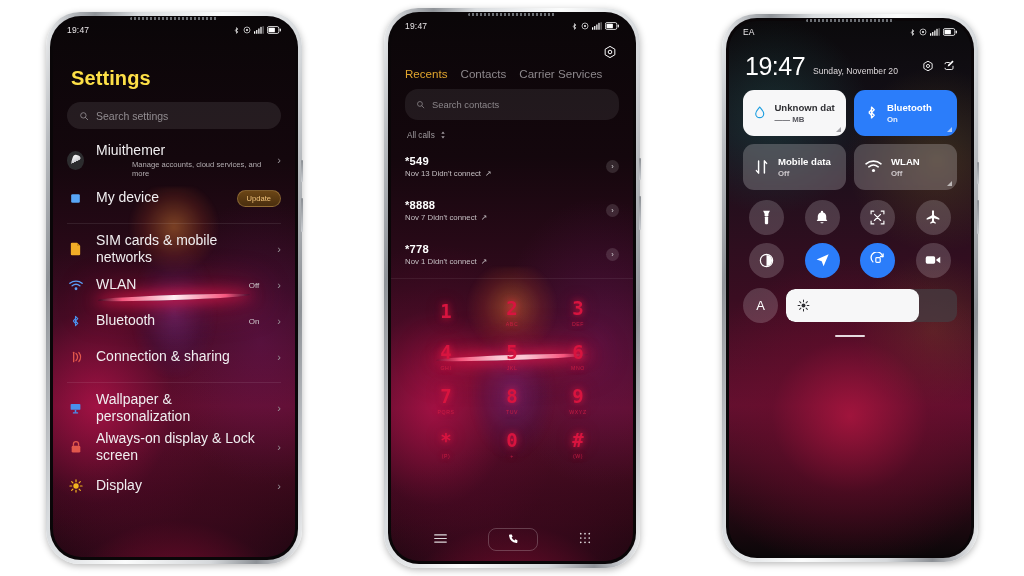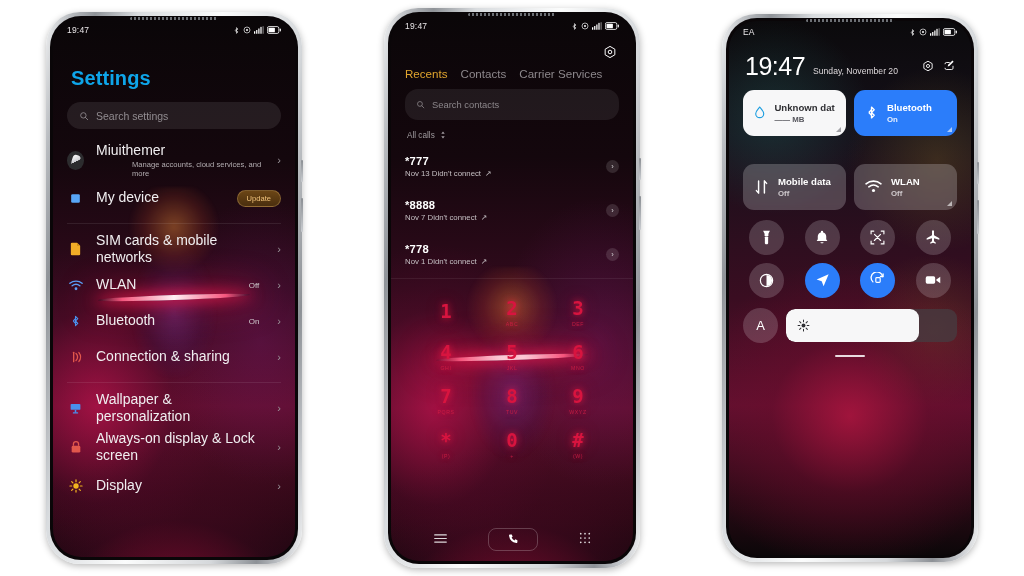--- a/index.html
+++ b/index.html
@@ -87,21 +87,21 @@
     height: 22px; display: flex; align-items: center;
     justify-content: space-between; padding: 0 14px;
     font-size: 8.5px; color: #e9e6e8; letter-spacing: .2px;
   }
   .sb-icons { display: flex; align-items: center; gap: 3px; }
   .sb-icons svg { display: block; }
 
   
   .s-title {
     position: relative; z-index: 12;
-    color: #0ea5e9; font-size: 20px; font-weight: 700;
+    color: #fde047; font-size: 20px; font-weight: 700;
     margin: 26px 0 0 18px; letter-spacing: .1px;
   }
   .s-search {
     position: relative; z-index: 12;
     margin: 12px 14px 0; height: 27px; border-radius: 14px;
     background: rgba(255,255,255,.085);
     display: flex; align-items: center; gap: 7px; padding: 0 12px;
   }
   .s-search span.t { color: #918c90; font-size: 10.5px; }
   .s-list { position: relative; z-index: 12; margin-top: 11px; }
@@ -212,21 +212,21 @@
     display: grid; grid-template-columns: 1fr 1fr; gap: 8px;
     padding: 11px 14px 0;
   }
   .tile {
     position: relative; height: 46px; border-radius: 11px;
     display: flex; align-items: center; gap: 9px; padding: 0 11px;
     overflow: hidden;
   }
   .tile.white { background: #f7f7f8; }
   .tile.blue { background: #2b7dfa; }
-  .tile.grey { background: rgba(222,216,220,.26); backdrop-filter: blur(2px); margin-top: 20px; }
+  .tile.grey { background: rgba(222,216,220,.26); backdrop-filter: blur(2px); }
   .tile-txt { min-width: 0; }
   .tile-name { font-size: 9.6px; font-weight: 700; white-space: nowrap; overflow: hidden; }
   .tile-state { font-size: 7.8px; margin-top: 2px; font-weight: bold; }
   .tile.white .tile-name { color: #2f2f33; }
   .tile.white .tile-state { color: #55555c; }
   .tile.blue .tile-name, .tile.blue .tile-state { color: #fff; }
   .tile.blue .tile-state { opacity: .88; }
   .tile.grey .tile-name { color: #fff; }
   .tile.grey .tile-state { color: #e2dde0; opacity: .85; }
   .corner {
@@ -517,21 +517,21 @@
         <div class="d-filter">
           <span>All calls</span>
           <svg width="6" height="8" viewBox="0 0 8 12">
               <path d="M4 .8L6.6 4H1.4zM4 11.2L1.4 8h5.2z" fill="#a19ca0"></path>
             </svg>
         </div>
 
         <div class="d-calls">
           <div class="d-call">
             <div>
-              <div class="d-cnum">*777</div>
+              <div class="d-cnum">*549</div>
               <div class="d-cmeta">
                 <span>Nov 13 Didn't connect</span>
                 <span>↗</span>
               </div>
             </div>
             <span class="d-cgo">›</span>
           </div>
           <div class="d-call">
             <div>
               <div class="d-cnum">*8888</div>

